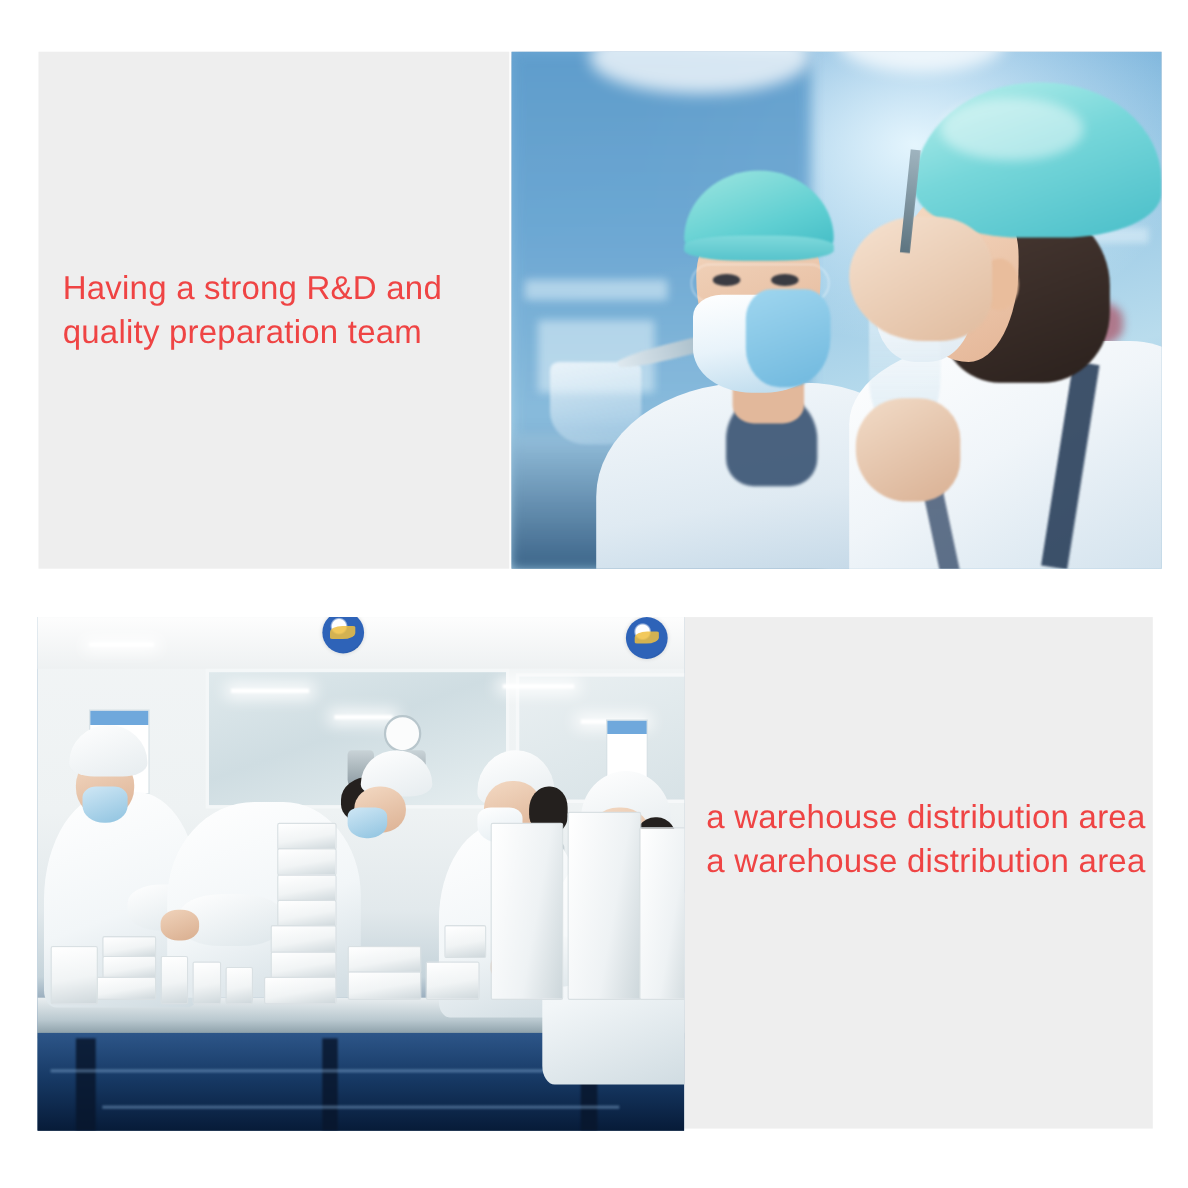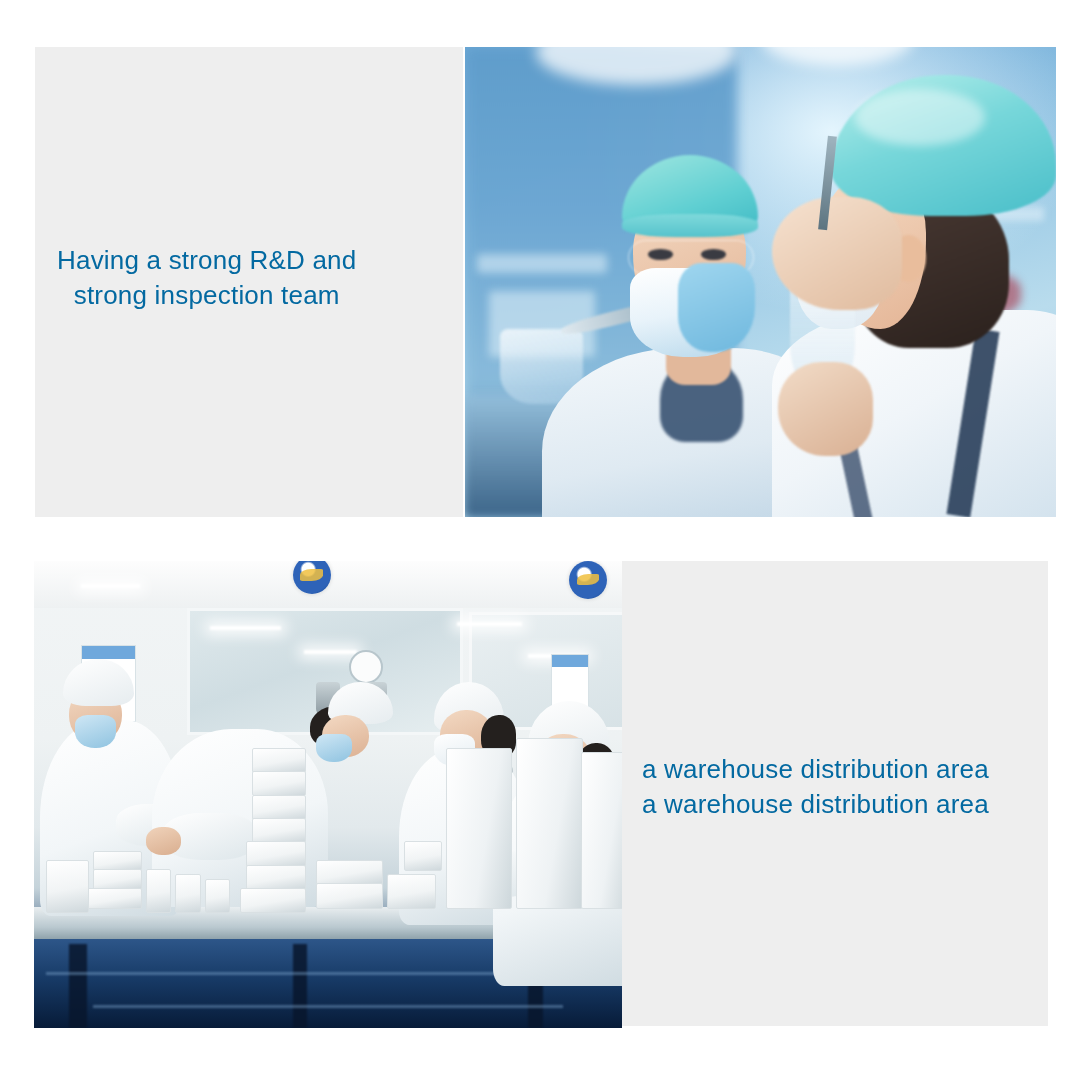--- a/index.html
+++ b/index.html
@@ -26,38 +26,37 @@
     position: absolute;
     background: #eeeeee;
   }
   .photo {
     position: absolute;
     overflow: hidden;
     background: #9db9cf;
   }
   .caption {
     position: absolute;
-    color: #0369a1;
-    font-size: 26px;
+    color: #ef4444;
+    font-size: 30px;
     line-height: 1.33;
     font-weight: 400;
     letter-spacing: 0.2px;
     white-space: pre;
-    text-align: center;
   }
 
   
   #row1-panel { left: 35px;  top: 47px;  width: 428px; height: 470px; }
   #row1-photo { left: 465px; top: 47px;  width: 591px; height: 470px; }
   #row1-caption { left: 57px; top: 243px; }
 
   
   #row2-panel { left: 620px; top: 561px; width: 428px; height: 465px; }
   #row2-photo { left: 34px;  top: 561px; width: 588px; height: 467px; }
-  #row2-caption { left: 642px; top: 752px; }
+  #row2-caption { left: 642px; top: 724px; }
 
   
   .lab-bg {
     position: absolute; inset: 0;
     background:
       radial-gradient(ellipse 60% 55% at 62% 18%, rgba(233,248,255,.95) 0%, rgba(160,206,235,0) 70%),
       linear-gradient(165deg, #6ea9d6 0%, #7fb6dd 22%, #9dcbe6 46%, #b9dced 66%, #8fc0de 100%);
   }
   .lab-wall {
     position: absolute; left: 0; top: 0; width: 46%; height: 100%;
@@ -383,21 +382,21 @@
     border-radius: 45%;
   }
 </style>
 </head>
 <body>
 
 <div class="page">
 
   <div class="panel" id="row1-panel"></div>
 
-  <div class="caption" id="row1-caption"><span>Having a strong R&amp;D and</span><br><span>strong inspection team</span></div>
+  <div class="caption" id="row1-caption"><span>Having a strong R&amp;D and</span><br><span>quality preparation team</span></div>
 
   <div class="photo" id="row1-photo">
     <div class="lab-bg"></div>
     <div class="lab-wall"></div>
     <div class="lab-light" style="left:12%;top:-6%;width:34%;height:14%;"></div>
     <div class="lab-light" style="left:50%;top:-8%;width:26%;height:12%;"></div>
     <div class="rack" style="left:74%;top:22%;width:24%;height:3%;"></div>
     <div class="rack" style="left:76%;top:34%;width:22%;height:3%;"></div>
     <div class="rack" style="left:78%;top:10%;width:8%;height:22%;"></div>
     <div class="lab-shelf" style="left:2%;top:44%;width:22%;height:4%;"></div>

